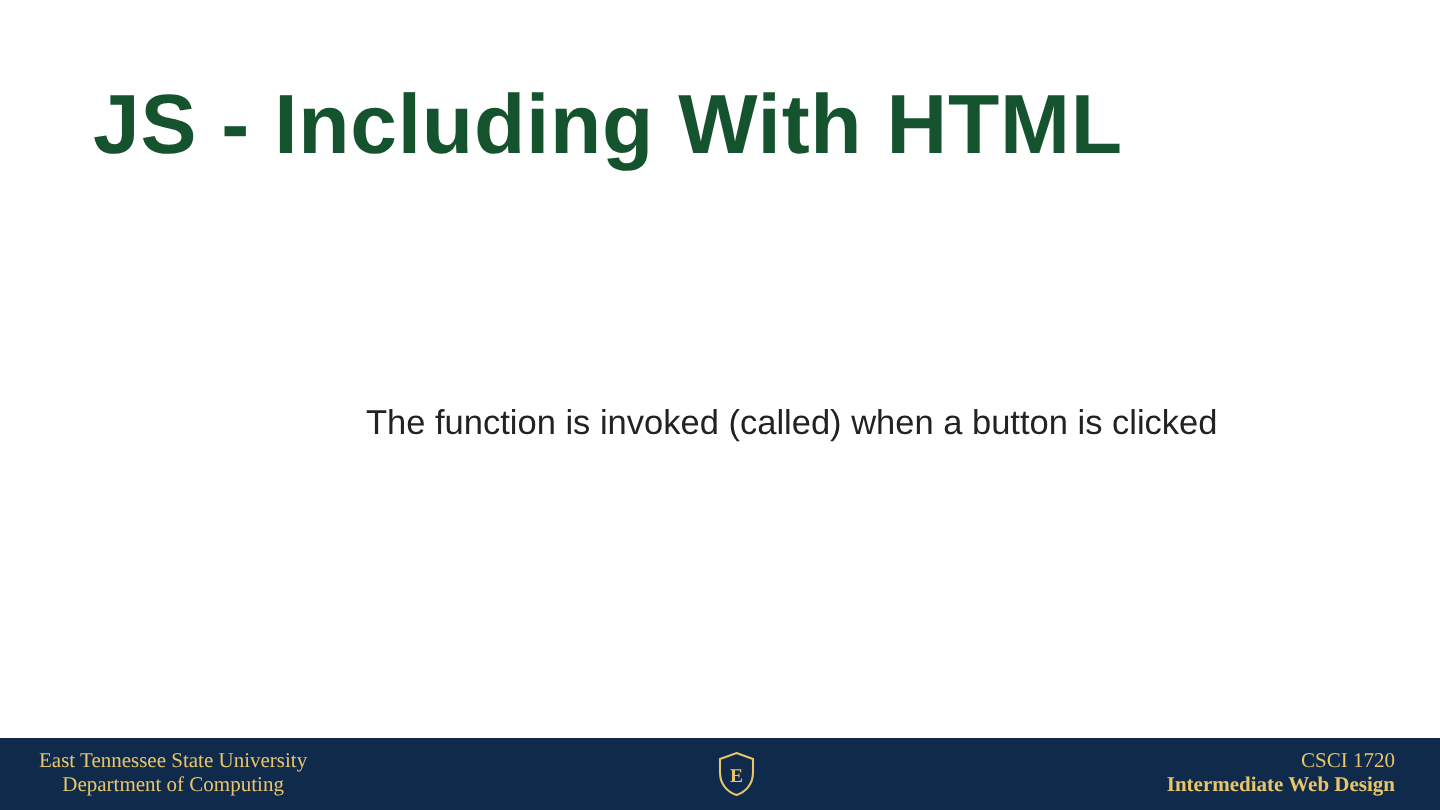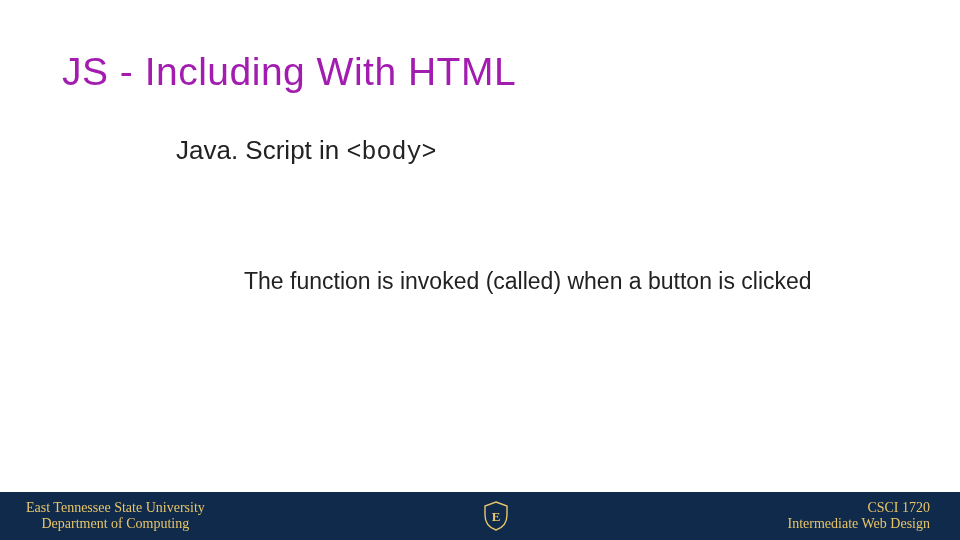--- a/index.html
+++ b/index.html
@@ -7,23 +7,23 @@
   .slide {
     position: relative;
     width: 960px;
     height: 540px;
     background: #ffffff;
   }
   .title {
     position: absolute;
     left: 62px;
     top: 50px;
-    font-size: 39px;
-    font-weight: 400;
-    color: #a21caf;
+    font-size: 56px;
+    font-weight: 700;
+    color: #14532d;
     letter-spacing: 0.5px;
   }
   .subtitle {
     position: absolute;
     left: 176px;
     top: 135px;
     font-size: 26px;
     color: #222;
     font-weight: 400;
   }
@@ -84,32 +84,29 @@
   .footer-right {
     flex: 0 0 auto;
     padding-right: 30px;
     display: flex;
     flex-direction: column;
     align-items: flex-end;
     justify-content: center;
     line-height: 1.15;
   }
   .footer-right .r1 { font-size: 14px; color: #e8c569; font-family: Georgia, "Times New Roman", serif; }
-  .footer-right .r2 { font-size: 14px; color: #e8c569; font-family: Georgia, "Times New Roman", serif; }
+  .footer-right .r2 { font-size: 14px; color: #e8c569; font-family: Georgia, "Times New Roman", serif; font-weight: bold; }
 </style>
 </head>
 <body>
 
 <div class="slide">
 
   <div class="title">JS - Including With HTML</div>
 
-  <div class="subtitle">
-    <span>Java. Script in </span><span class="mono">&lt;body&gt;</span>
-  </div>
 
 
   <div class="para2">The function is invoked (called) when a button is clicked</div>
 
   <div class="footer">
     <div class="footer-left">
       <div class="l1">East Tennessee State University</div>
       <div class="l2">Department of Computing</div>
     </div>
     <div class="footer-center">

